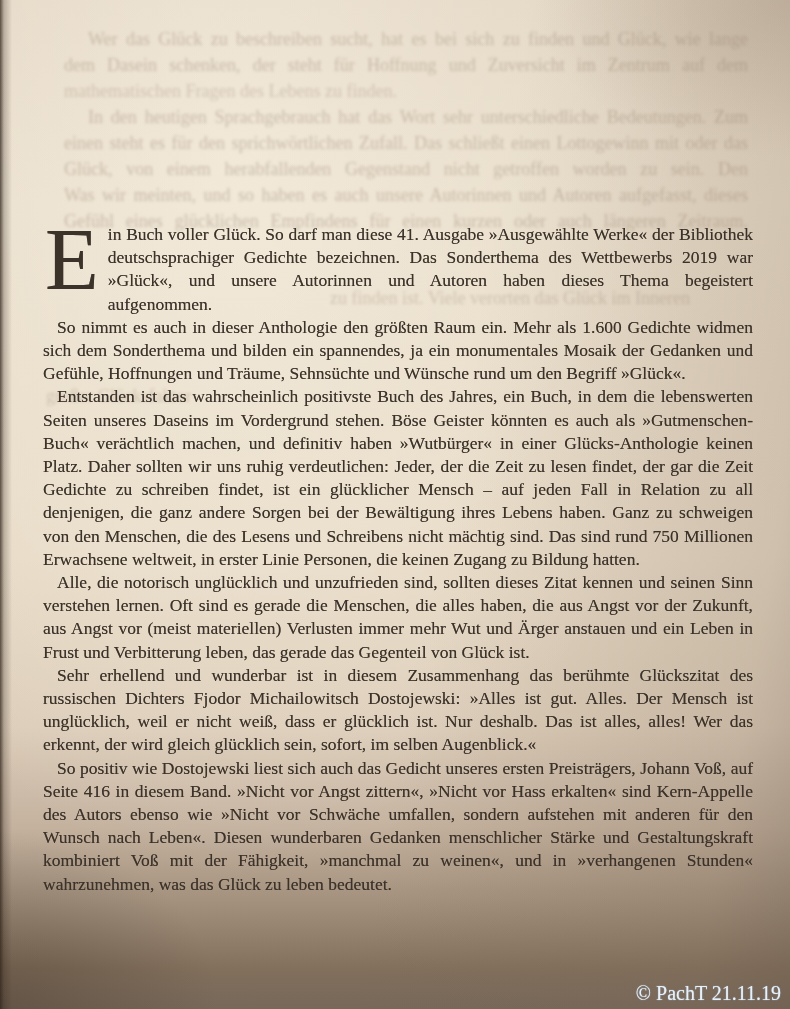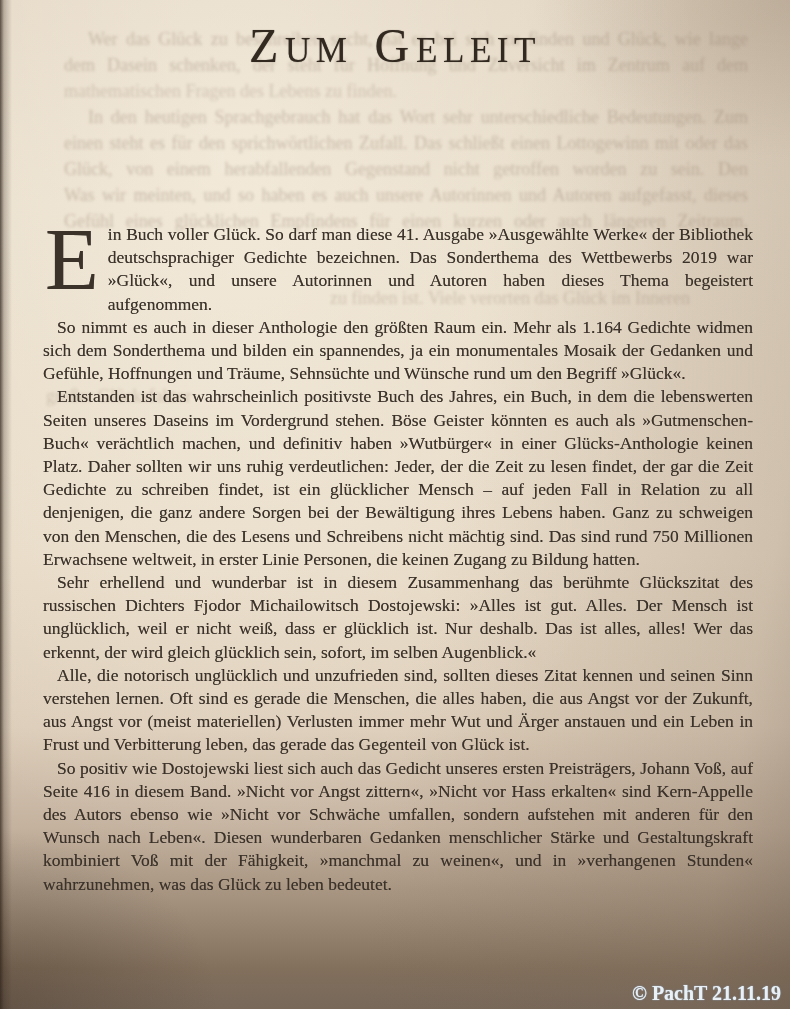--- a/index.html
+++ b/index.html
@@ -68,21 +68,21 @@
   .dropcap{
     float:left;
     font-size:88px;line-height:70px;height:68px;
     padding:2px 9px 0 2px;
     color:#3b322a;
   }
 
   
   .watermark{
     position:absolute;right:9px;bottom:4px;z-index:3;
-    font-size:20px;font-weight:bold;
+    font-size:20px;font-weight:normal;
     color:#e9f1f6;
     text-shadow:0 0 2px rgba(100,150,200,0.55), 0 0 1px rgba(255,255,255,0.6);
     white-space:nowrap;
   }
 </style>
 </head>
 <body>
 
 <div class="photo">
 
@@ -96,28 +96,25 @@
     <div class="ghost frag" style="top:81px;left:64px;right:330px">mathematischen Fragen des Lebens zu finden.</div>
     <div class="ghost" style="top:107px;left:88px;right:42px">In den heutigen Sprachgebrauch hat das Wort sehr unterschiedliche Bedeutungen. Zum</div>
     <div class="ghost" style="top:133px;left:64px;right:42px">einen steht es für den sprichwörtlichen Zufall. Das schließt einen Lottogewinn mit oder das</div>
     <div class="ghost" style="top:159px;left:64px;right:42px">Glück, von einem herabfallenden Gegenstand nicht getroffen worden zu sein. Den</div>
     <div class="ghost" style="top:185px;left:64px;right:42px">Was wir meinten, und so haben es auch unsere Autorinnen und Autoren aufgefasst, dieses</div>
     <div class="ghost" style="top:211px;left:64px;right:42px">Gefühl eines glücklichen Empfindens für einen kurzen oder auch längeren Zeitraum.</div>
     <div class="ghost frag" style="top:288px;left:330px;right:40px">zu finden ist. Viele verorten das Glück im Inneren</div>
     <div class="ghost frag" style="top:386px;left:46px;right:560px">großer Glücksfaktor</div>
   </div>
 
-  <div class="title">
-    <span class="big">Z</span><span class="small">UM</span><span class="wordgap"></span><span class="big">G</span><span class="small">ELEIT</span>
-  </div>
 
   <div class="bodytext">
     <p class="first"><span class="dropcap">E</span><span>in Buch voller Glück. So darf man diese 41. Ausgabe »Ausgewählte Werke« der Bibliothek deutschsprachiger Gedichte bezeichnen. Das Sonderthema des Wettbewerbs 2019 war »Glück«, und unsere Autorinnen und Autoren haben dieses Thema begeistert aufgenommen.</span></p>
-    <p>So nimmt es auch in dieser Anthologie den größten Raum ein. Mehr als 1.164 Gedichte widmen sich dem Sonderthema und bilden ein spannendes, ja ein monumentales Mosaik der Gedanken und Gefühle, Hoffnungen und Träume, Sehnsüchte und Wünsche rund um den Begriff »Glück«.</p>
+    <p>So nimmt es auch in dieser Anthologie den größten Raum ein. Mehr als 1.600 Gedichte widmen sich dem Sonderthema und bilden ein spannendes, ja ein monumentales Mosaik der Gedanken und Gefühle, Hoffnungen und Träume, Sehnsüchte und Wünsche rund um den Begriff »Glück«.</p>
     <p>Entstanden ist das wahrscheinlich positivste Buch des Jahres, ein Buch, in dem die lebenswerten Seiten unseres Daseins im Vordergrund stehen. Böse Geister könnten es auch als »Gutmenschen-Buch« verächtlich machen, und definitiv haben »Wutbürger« in einer Glücks-Anthologie keinen Platz. Daher sollten wir uns ruhig verdeutlichen: Jeder, der die Zeit zu lesen findet, der gar die Zeit Gedichte zu schreiben findet, ist ein glücklicher Mensch – auf jeden Fall in Relation zu all denjenigen, die ganz andere Sorgen bei der Bewältigung ihres Lebens haben. Ganz zu schweigen von den Menschen, die des Lesens und Schreibens nicht mächtig sind. Das sind rund 750 Millionen Erwachsene weltweit, in erster Linie Personen, die keinen Zugang zu Bildung hatten.</p>
+    <p>Alle, die notorisch unglücklich und unzufrieden sind, sollten dieses Zitat kennen und seinen Sinn verstehen lernen. Oft sind es gerade die Menschen, die alles haben, die aus Angst vor der Zukunft, aus Angst vor (meist materiellen) Verlusten immer mehr Wut und Ärger anstauen und ein Leben in Frust und Verbitterung leben, das gerade das Gegenteil von Glück ist.</p>
     <p>Sehr erhellend und wunderbar ist in diesem Zusammenhang das berühmte Glückszitat des russischen Dichters Fjodor Michailowitsch Dostojewski: »Alles ist gut. Alles. Der Mensch ist unglücklich, weil er nicht weiß, dass er glücklich ist. Nur deshalb. Das ist alles, alles! Wer das erkennt, der wird gleich glücklich sein, sofort, im selben Augenblick.«</p>
-    <p>Alle, die notorisch unglücklich und unzufrieden sind, sollten dieses Zitat kennen und seinen Sinn verstehen lernen. Oft sind es gerade die Menschen, die alles haben, die aus Angst vor der Zukunft, aus Angst vor (meist materiellen) Verlusten immer mehr Wut und Ärger anstauen und ein Leben in Frust und Verbitterung leben, das gerade das Gegenteil von Glück ist.</p>
     <p>So positiv wie Dostojewski liest sich auch das Gedicht unseres ersten Preisträgers, Johann Voß, auf Seite 416 in diesem Band. »Nicht vor Angst zittern«, »Nicht vor Hass erkalten« sind Kern-Appelle des Autors ebenso wie »Nicht vor Schwäche umfallen, sondern aufstehen mit anderen für den Wunsch nach Leben«. Diesen wunderbaren Gedanken menschlicher Stärke und Gestaltungskraft kombiniert Voß mit der Fähigkeit, »manchmal zu weinen«, und in »verhangenen Stunden« wahrzunehmen, was das Glück zu leben bedeutet.</p>
   </div>
 
   <div class="watermark">© PachT 21.11.19</div>
 
 </div>
 
 </body></html>

